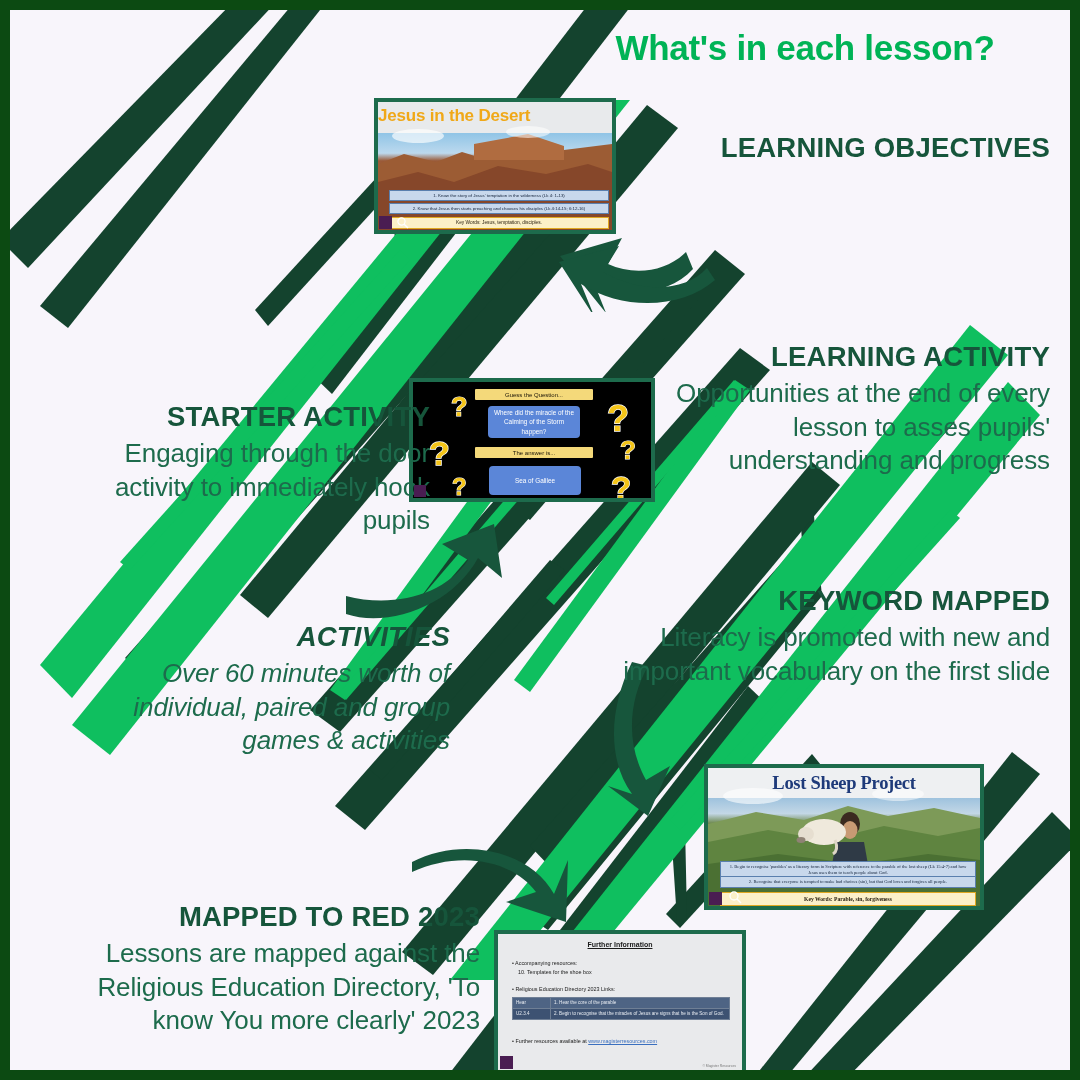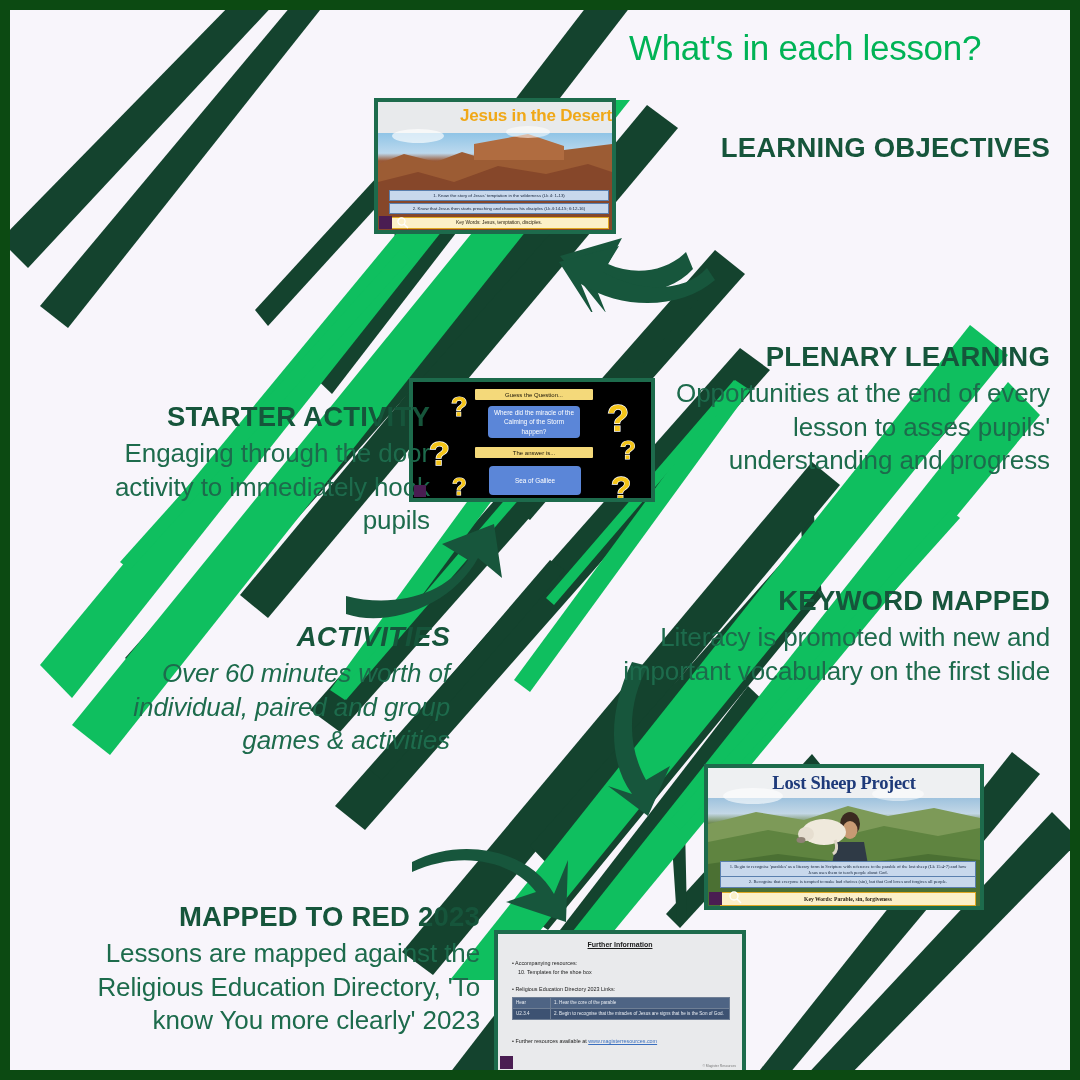--- a/index.html
+++ b/index.html
@@ -27,21 +27,21 @@
   
   .brush-layer { position: absolute; inset: 0; pointer-events: none; }
 
   
   #title {
     position: absolute;
     left: 540px; top: 18px;
     width: 510px;
     text-align: center;
     font-size: 35px;
-    font-weight: 400;
+    font-weight: 700;
     letter-spacing: -0.3px;
     color: #00b356;
   }
 
   
   .block { position: absolute; }
   .block .hd {
     font-size: 27.5px;
     font-weight: 700;
     letter-spacing: 0.2px;
@@ -80,21 +80,21 @@
   
   #slide-desert { left: 364px; top: 88px; width: 242px; height: 136px; }
   .desert-bg {
     position: absolute; inset: 0;
     background:
       linear-gradient(to bottom, #e8eaec 0 24%, rgba(0,0,0,0) 24%),
       linear-gradient(to bottom, #8fc4e6 24%, #bcd9ee 40%, #9a5a38 46%, #a86a42 64%, #8b4e2e 80%, #7d4526 100%);
   }
   .desert-title {
     position: absolute; left: 0; top: 4px; width: 100%;
-    text-align: right;
+    text-align: left;
     font-size: 17px; font-weight: 700;
     color: #f0a818;
     letter-spacing: -0.2px;
     z-index: 3;
   }
   .lo-bar {
     position: absolute;
     left: 11px; width: 220px;
     background: #c8d8ec;
     border: 0.8px solid #5a7fae;
@@ -398,21 +398,21 @@
 
     <svg class="arrow" style="left:396px;top:824px;" width="170" height="95" viewBox="0 0 170 95">
       <path d="M6 28 C56 2 124 16 148 60 L162 26 L160 88 L100 68 L130 58 C106 26 54 16 6 38 Z" fill="#17563c"></path>
     </svg>
 
     <div class="block right" id="blk-learning">
       <div class="hd">LEARNING OBJECTIVES</div>
     </div>
 
     <div class="block right" id="blk-plenary">
-      <div class="hd">PLENARY LEARNING</div>
+      <div class="hd">LEARNING ACTIVITY</div>
       <div class="bd">Opportunities at the end of every lesson to asses pupils' understanding and progress</div>
     </div>
 
     <div class="block left" id="blk-starter">
       <div class="hd">STARTER ACTIVITY</div>
       <div class="bd">Engaging through the door activity to immediately hook pupils</div>
     </div>
 
     <div class="block right" id="blk-keyword">
       <div class="hd">KEYWORD MAPPED</div>

